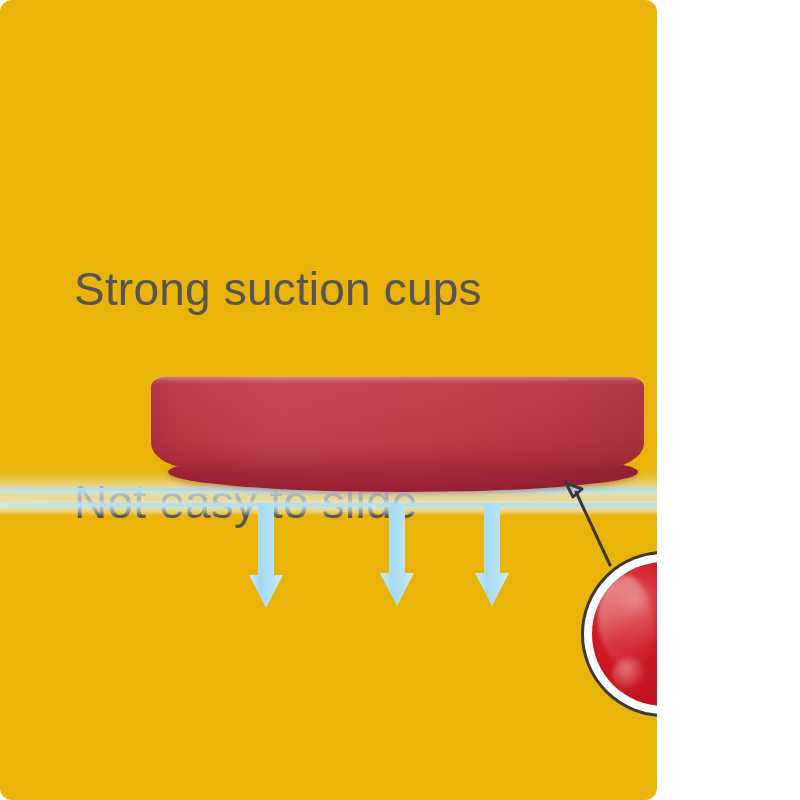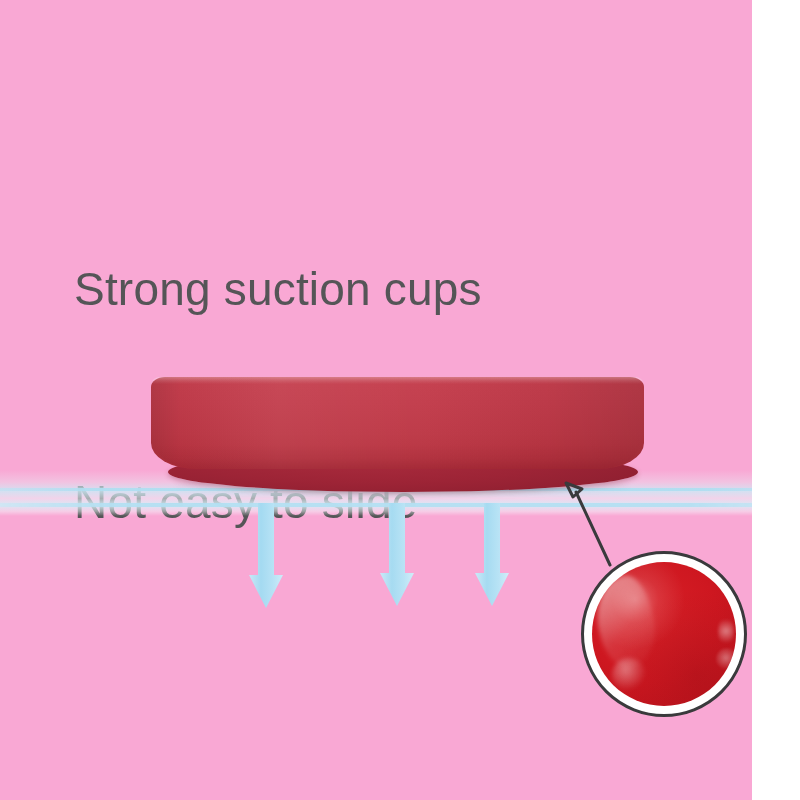--- a/index.html
+++ b/index.html
@@ -5,24 +5,25 @@
   html, body {
     margin: 0;
     padding: 0;
     background: #ffffff;
   }
   body {
     font-family: "Liberation Sans", sans-serif;
   }
   #scene {
     position: relative;
-    width: 752px;
+    width: 657px;
     height: 800px;
     overflow: hidden;
-    background: #f9a8d4;
+    background: #eab308;
+    border-radius: 12px;
   }
 
   
   .headline {
     position: absolute;
     left: 74px;
     top: 112px;
     width: 640px;
     color: #555557;
     font-size: 46px;

